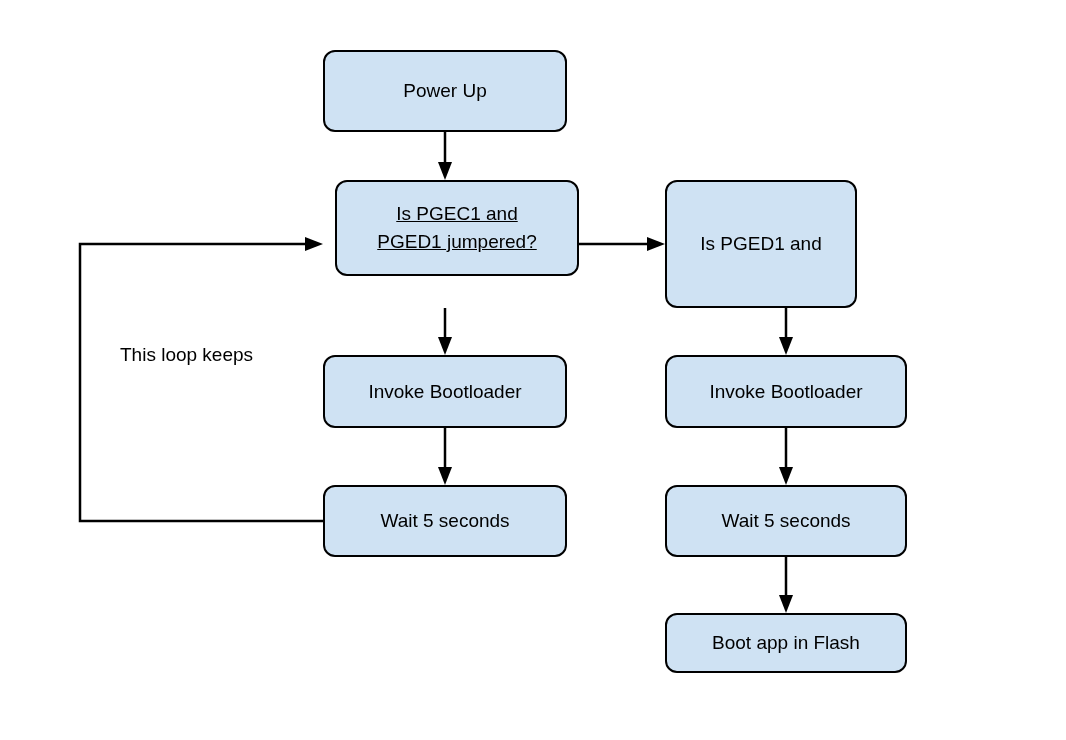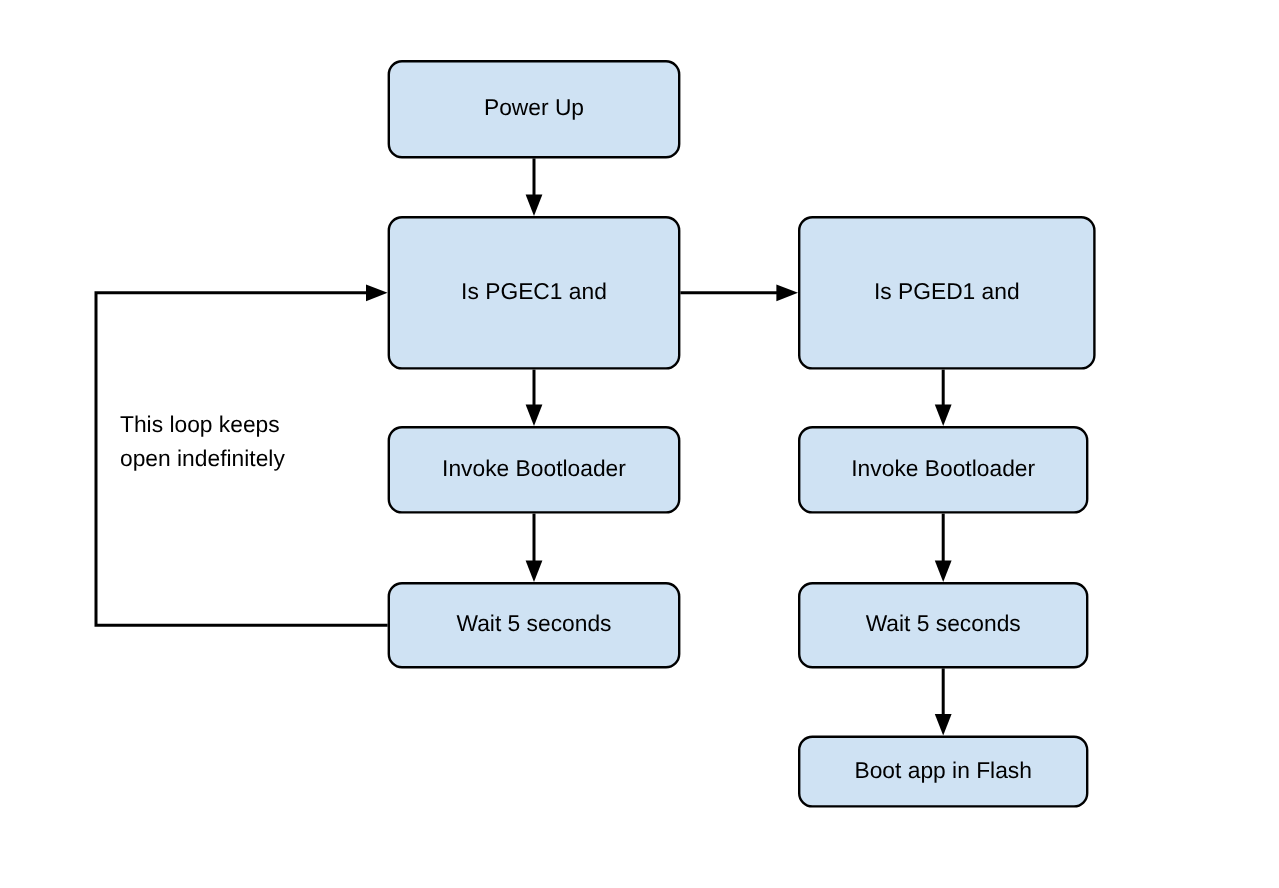--- a/index.html
+++ b/index.html
@@ -93,25 +93,26 @@
         <polyline points="323,521 80,521 80,244 306,244" fill="none"></polyline>
         <polygon points="323,244 305,237 305,251" stroke="none"></polygon>
       </g>
     </g>
   </svg>
 
   <div class="node" style="left:323px; top:50px; width:244px; height:82px;">
     <span>Power Up</span>
   </div>
 
-  <div class="node" style="left:323px; top:180px; width:244px; height:128px;">
+  <div class="node" style="left:335px; top:180px; width:244px; height:96px;text-decoration:underline;">
     <span>Is PGEC1 and</span>
+    <span>PGED1 jumpered?</span>
   </div>
 
-  <div class="node" style="left:665px; top:180px; width:248px; height:128px;">
+  <div class="node" style="left:665px; top:180px; width:192px; height:128px;">
     <span>Is PGED1 and</span>
   </div>
 
   <div class="node" style="left:323px; top:355px; width:244px; height:73px;">
     <span>Invoke Bootloader</span>
   </div>
 
   <div class="node" style="left:665px; top:355px; width:242px; height:73px;">
     <span>Invoke Bootloader</span>
   </div>
@@ -121,18 +122,17 @@
   </div>
 
   <div class="node" style="left:665px; top:485px; width:242px; height:72px;">
     <span>Wait 5 seconds</span>
   </div>
 
   <div class="node" style="left:665px; top:613px; width:242px; height:60px;">
     <span>Boot app in Flash</span>
   </div>
 
-  <div class="annotation" style="left:100px; top:341px;">
+  <div class="annotation" style="left:120px; top:341px;">
     <div>This loop keeps</div>
-    <div>open indefinitely</div>
   </div>
 
 </div>
 
 </body></html>

